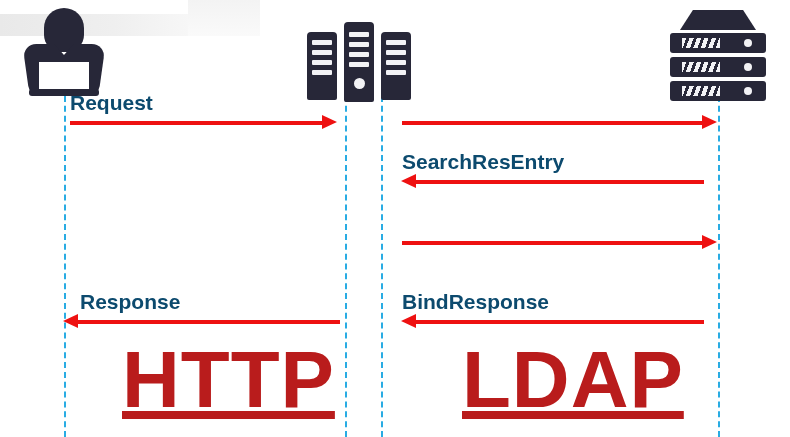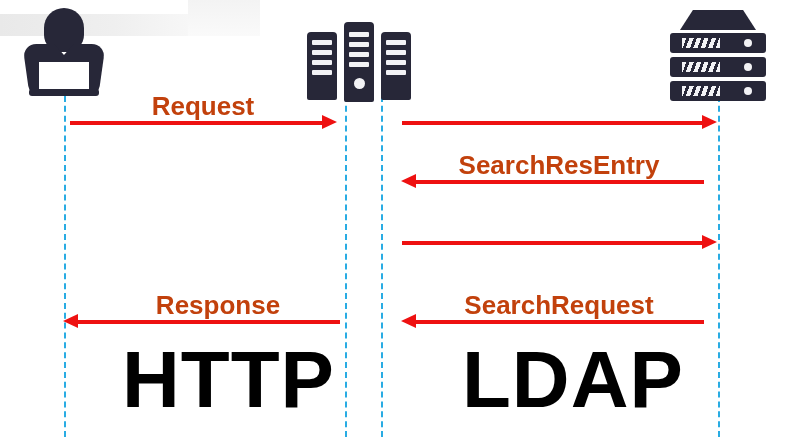--- a/index.html
+++ b/index.html
@@ -15,24 +15,25 @@
   .bg-band{position:absolute;background:#ededed;pointer-events:none;}
   .bg-band.b1{left:0;top:14px;width:190px;height:22px;
     background:linear-gradient(to right,#e9e9e9 0%,#efefef 60%,#f7f7f7 100%);}
   .bg-band.b2{left:188px;top:0;width:72px;height:36px;
     background:linear-gradient(to bottom,#f3f3f3 0%,#fafafa 100%);}
 
   
   .watermark{
     position:absolute;
     font-weight:bold;
-    color:#000000;
+    color:#b91c1c;
     letter-spacing:1px;
     line-height:1;
     user-select:none;
+    text-decoration:underline;
   }
 
   
   .lifeline{
     position:absolute;
     width:0;
     border-left:2px dashed #29ace3;
     z-index:4;
   }
 
@@ -49,24 +50,24 @@
     border-bottom:7px solid transparent;
   }
   .msg.right .head{right:-1px;border-left:15px solid #ee1111;}
   .msg.left  .head{left:-1px; border-right:15px solid #ee1111;}
   .msg.right .shaft{right:11px;}
   .msg.left  .shaft{left:11px;}
 
   .msg-label{
     position:absolute;
     font-weight:bold;
-    font-size:26px;
-    color:#c2410c;
+    font-size:21px;
+    color:#0c4a6e;
     white-space:nowrap;
-    text-align:center;
+    text-align:left;
     z-index:7;
   }
 
   
   .actor{position:absolute;z-index:8;}
   .user-icon{position:relative;width:92px;height:92px;}
   .user-head{
     position:absolute;left:26px;top:2px;width:40px;height:44px;
     background:#272738;
     border-radius:20px 20px 17px 17px;
@@ -221,19 +222,19 @@
     <div class="shaft"></div>
       <div class="head"></div>
   </div>
 
   <div class="msg-label" style="left:80px;top:290px;width:276px;">Response</div>
   <div class="msg left" style="left:64px;top:318px;width:276px;">
     <div class="shaft"></div>
       <div class="head"></div>
   </div>
 
-  <div class="msg-label" style="left:402px;top:290px;width:314px;">SearchRequest</div>
+  <div class="msg-label" style="left:402px;top:290px;width:314px;">BindResponse</div>
   <div class="msg left" style="left:402px;top:318px;width:302px;">
     <div class="shaft"></div>
       <div class="head"></div>
   </div>
 
 </div>
 
 </body></html>

